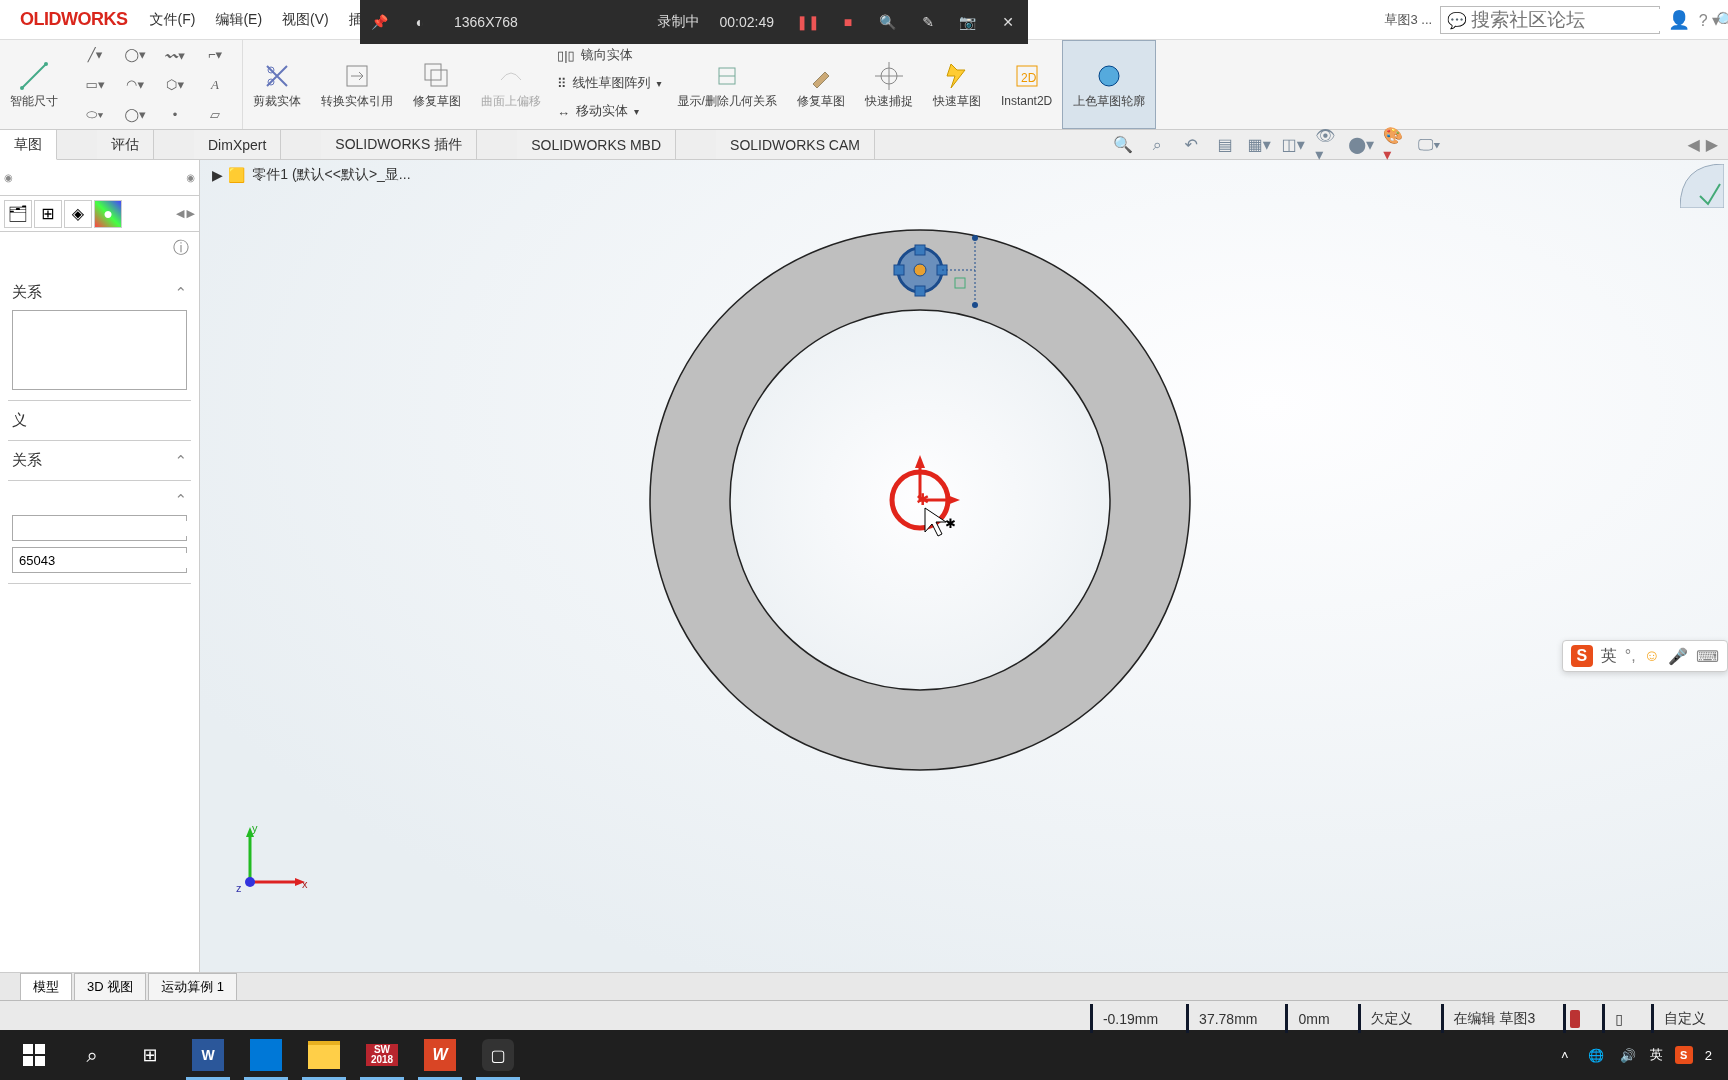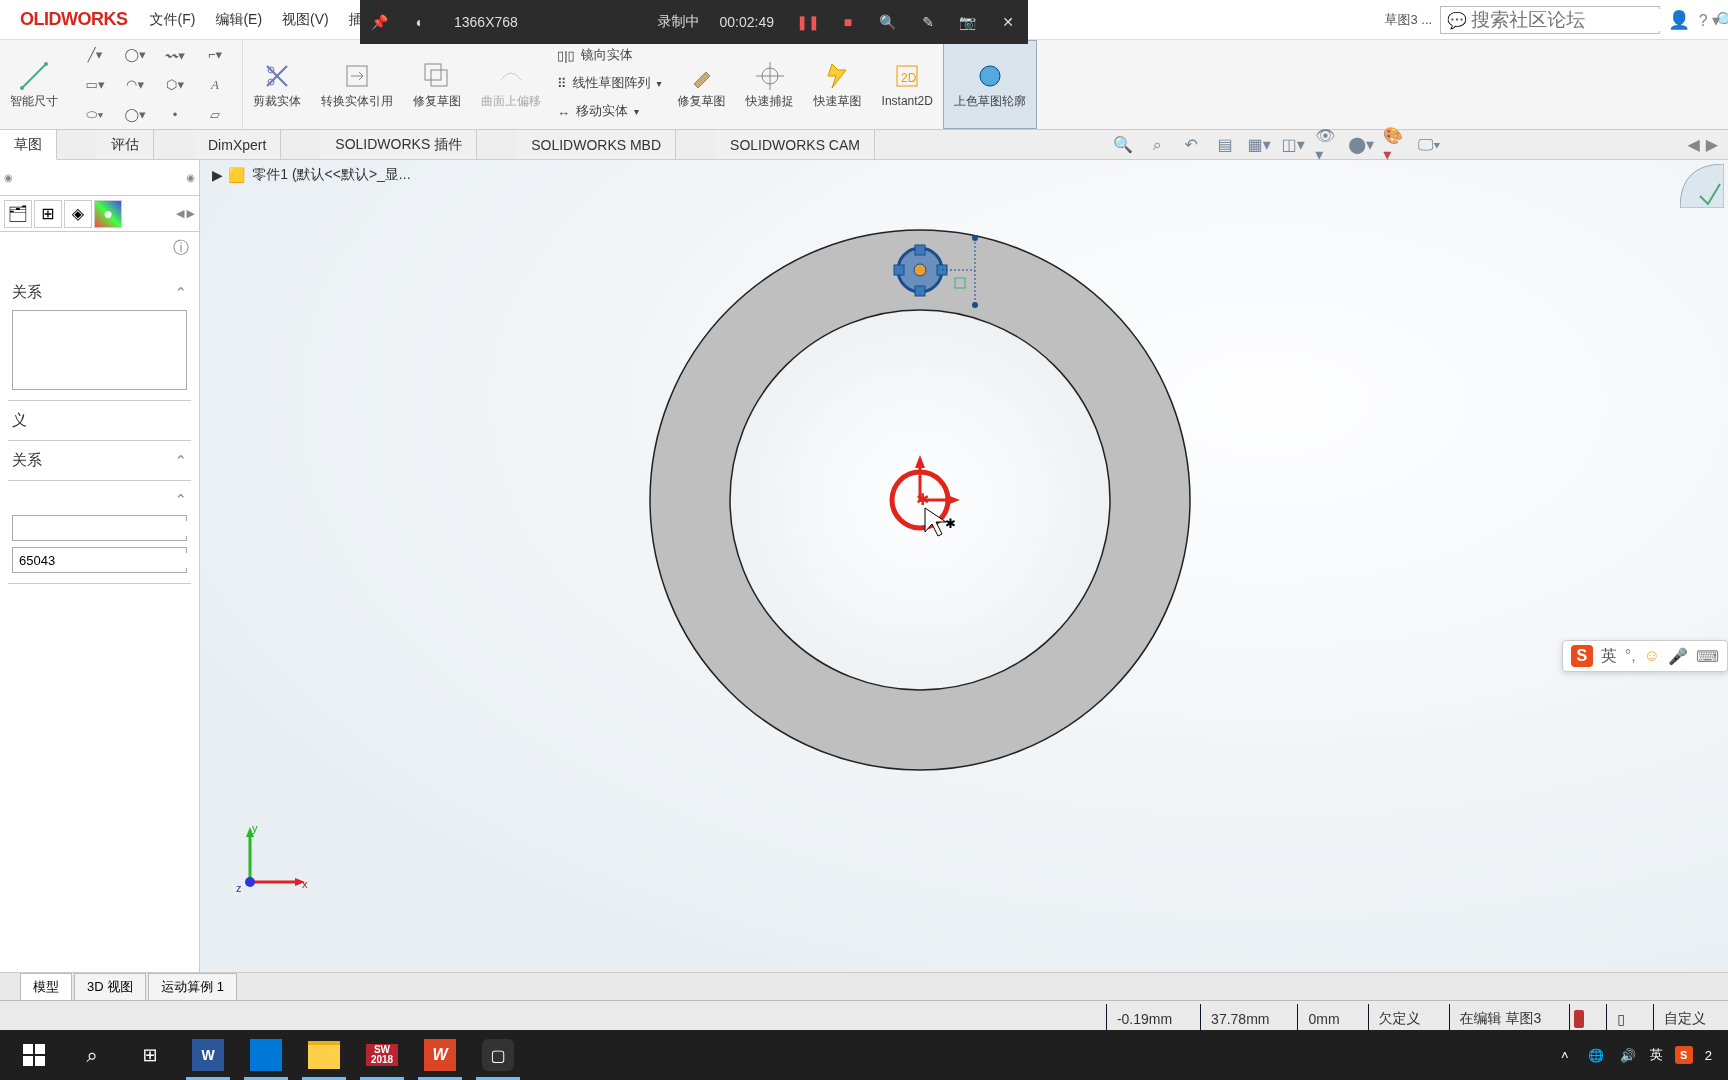--- a/index.html
+++ b/index.html
@@ -60,21 +60,21 @@
 .watermark { position: absolute; bottom: 20px; right: 10px; color: #aaa; font-size: 18px; text-align: left; }
 .watermark .big { font-size: 28px; }
 
 
 .bottom-tabs { height: 28px; background: #e8e8e8; border-top: 1px solid #ccc; display: flex; align-items: stretch; padding-left: 20px; }
 .bottom-tab { padding: 0 12px; font-size: 13px; border: 1px solid #bbb; border-bottom: none; background: #f4f4f4; display: flex; align-items: center; cursor: pointer; margin-right: 2px; }
 .bottom-tab.active { background: #fff; }
 
 
 .statusbar { height: 30px; background: #eaeaea; border-top: 1px solid #bbb; display: flex; align-items: center; justify-content: flex-end; gap: 18px; padding: 0 12px; font-size: 14px; color: #333; }
-.status-cell { border-left: 1px solid #0f172a; padding: 0 10px; height: 100%; display: flex; align-items: center; margin-top: 6px; }
+.status-cell { border-left: 3px solid #0f172a; padding: 0 10px; height: 100%; display: flex; align-items: center; margin-top: 6px; }
 
 
 .taskbar { height: 50px; background: #1f1f1f; display: flex; align-items: center; padding: 0 6px; gap: 2px; }
 .task-btn { width: 56px; height: 50px; display: flex; align-items: center; justify-content: center; cursor: pointer; color: #fff; position: relative; }
 .task-btn.active::after { content: ""; position: absolute; bottom: 0; left: 10%; width: 80%; height: 3px; background: #76b9ed; }
 .tray { margin-left: auto; display: flex; align-items: center; gap: 10px; color: #fff; font-size: 13px; padding-right: 10px; }
 .tray-ico { width: 22px; height: 22px; display: flex; align-items: center; justify-content: center; }
 </style>
 </head>
 <body>
@@ -174,20 +174,27 @@
     <div class="sketch-menu-row">
         <span>⠿</span>
         <span>线性草图阵列</span>
         <span style="font-size:10px">▾</span>
       </div>
     <div class="sketch-menu-row">
         <span>↔</span>
         <span>移动实体</span>
         <span style="font-size:10px">▾</span>
       </div>
+  </div>
+  <div class="ribbon-big">
+    <svg class="ico" viewBox="0 0 32 32">
+        <rect x="8" y="8" width="16" height="16" fill="none" stroke="#7a9"></rect>
+        <line x1="8" y1="16" x2="24" y2="16" stroke="#7a9"></line>
+      </svg>
+    <span>显示/删除几何关系</span>
   </div>
   <div class="ribbon-big">
     <svg class="ico" viewBox="0 0 32 32">
         <path d="M8 24 L20 12 L24 16 L12 28 Z" fill="#ca7" stroke="#986"></path>
       </svg>
     <span>修复草图</span>
   </div>
   <div class="ribbon-big">
     <svg class="ico" viewBox="0 0 32 32">
         <circle cx="16" cy="16" r="8" fill="none" stroke="#888"></circle>

